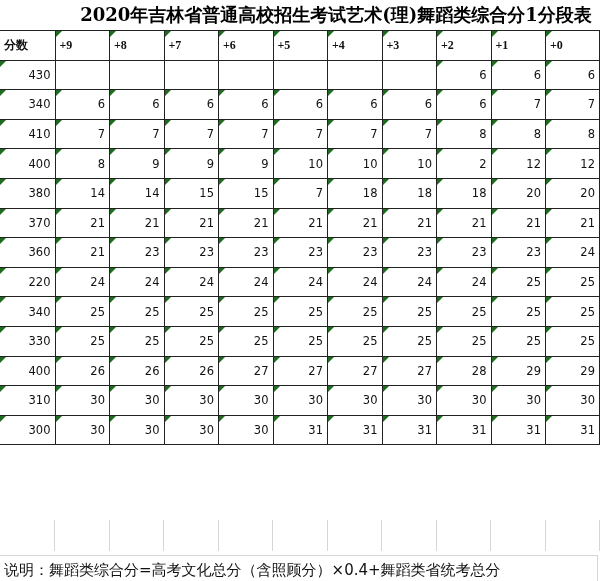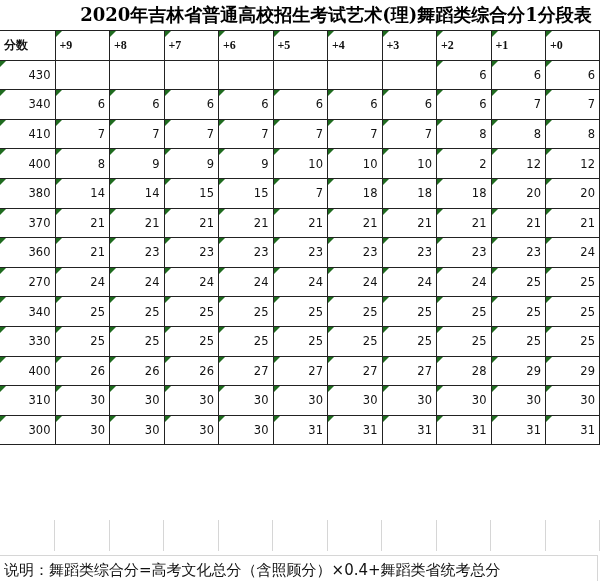--- a/index.html
+++ b/index.html
@@ -138,21 +138,21 @@
         <td class="tri">23</td>
         <td class="tri">23</td>
         <td class="tri">23</td>
         <td class="tri">23</td>
         <td class="tri">23</td>
         <td class="tri">23</td>
         <td class="tri">23</td>
         <td class="tri">24</td>
       </tr>
       <tr>
-        <td class="tri">270</td>
+        <td class="tri">220</td>
         <td class="tri">24</td>
         <td class="tri">24</td>
         <td class="tri">24</td>
         <td class="tri">24</td>
         <td class="tri">24</td>
         <td class="tri">24</td>
         <td class="tri">24</td>
         <td class="tri">24</td>
         <td class="tri">25</td>
         <td class="tri">25</td>

